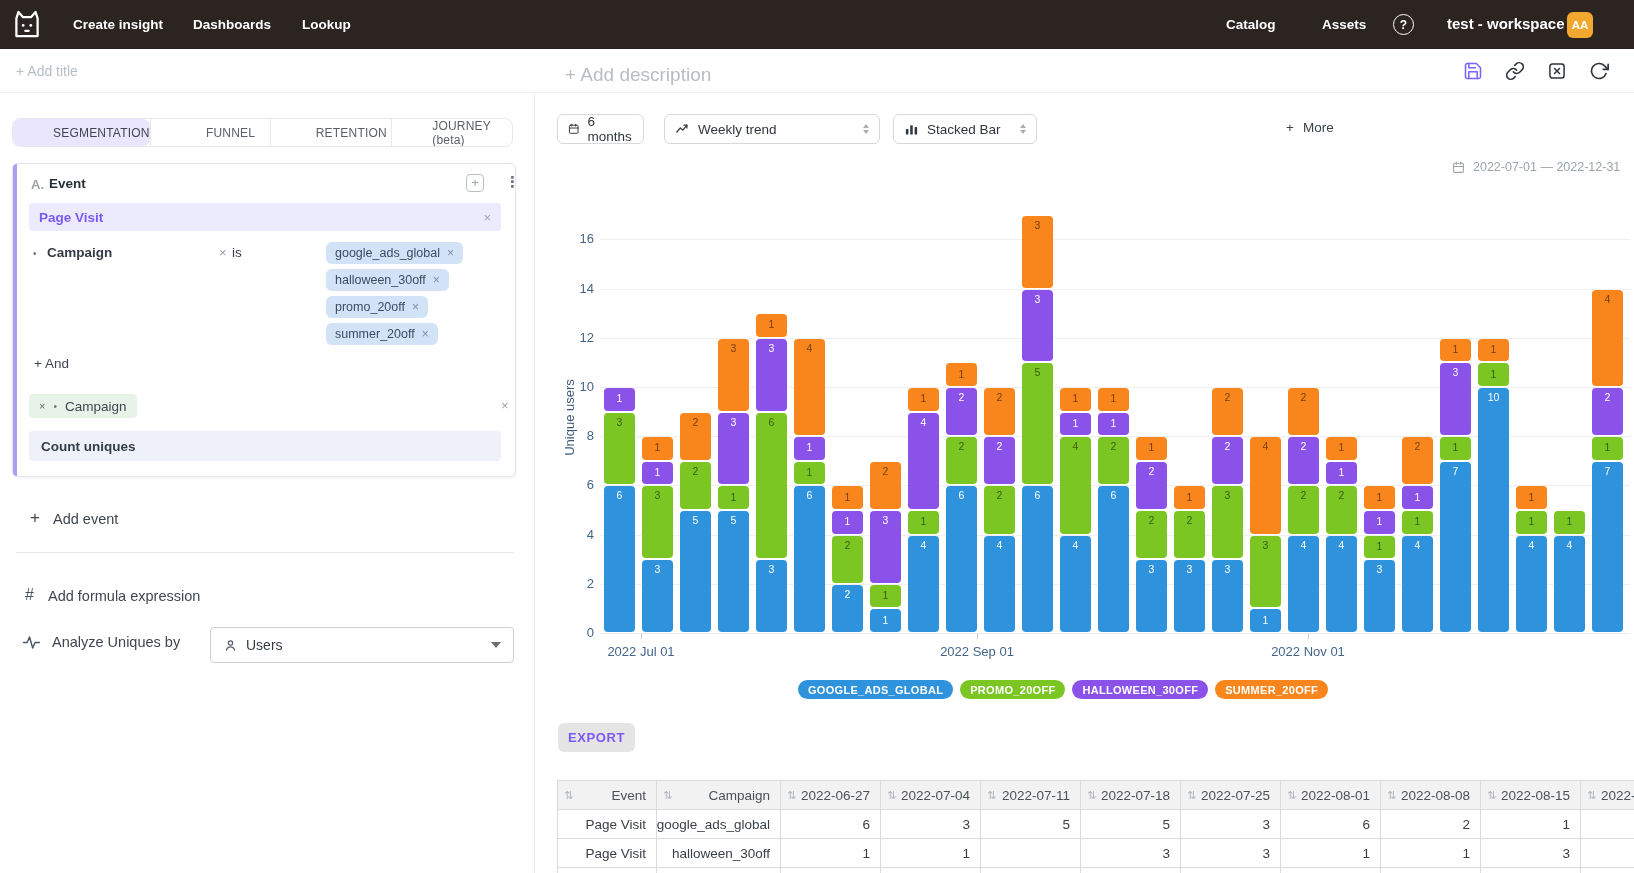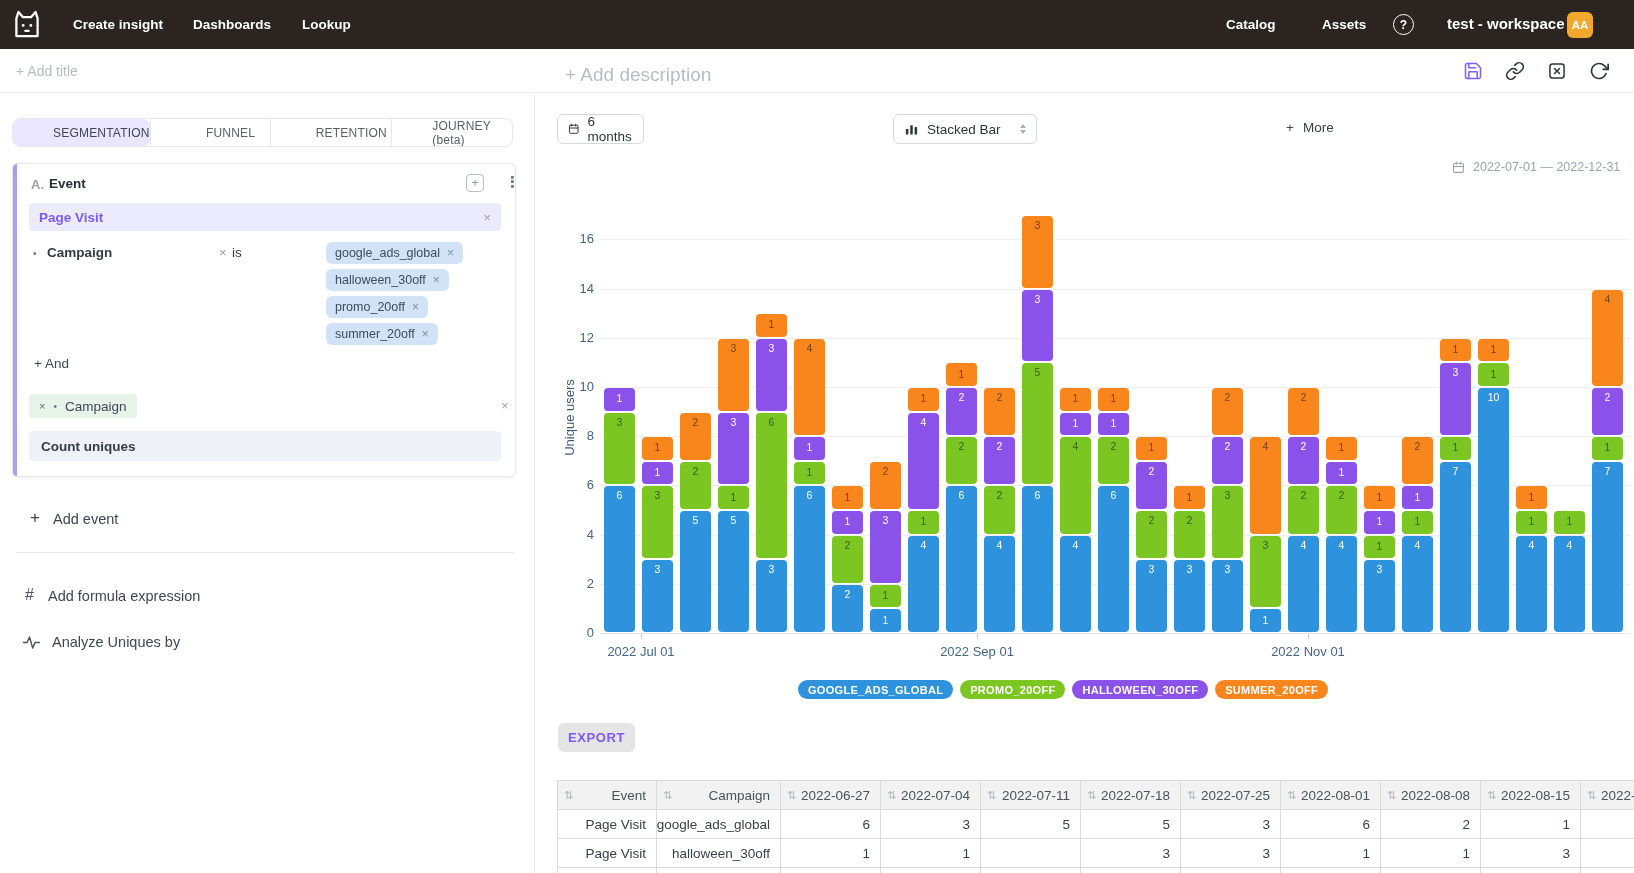--- a/index.html
+++ b/index.html
@@ -223,29 +223,48 @@
 
   <span class="panel-action" style="left:25px;top:586px;font-size:16px;color:#4b5563">#</span>
   <span class="panel-action" style="left:48px;top:588px">Add formula expression</span>
 
   <span class="abs" style="left:22px;top:633px">
     <svg width="19" height="19" viewBox="0 0 24 24" fill="none" stroke="#4b5563" stroke-width="1.8" stroke-linecap="round" stroke-linejoin="round">
       <polyline points="2 12 6.5 12 9.5 5 13.5 19 16.5 12 22 12"></polyline>
     </svg>
   </span>
   <span class="panel-action" style="left:52px;top:634px">Analyze Uniques by</span>
+  <div class="users-select">
+    <svg width="15" height="15" viewBox="0 0 24 24" fill="none" stroke="#555d66" stroke-width="2" stroke-linecap="round">
+      <circle cx="12" cy="8" r="3.4"></circle>
+        <path d="M5.5 19.5c.9-3.4 3.5-5.2 6.5-5.2s5.6 1.8 6.5 5.2"></path>
+    </svg>
+    <span>Users</span>
+    <span class="caret-down"></span>
+  </div>
 
   <div class="tbtn" style="left:557px;width:87px">
     <svg width="14" height="14" viewBox="0 0 24 24" fill="none" stroke="#2f353c" stroke-width="2" stroke-linecap="round">
       <rect x="3" y="4" width="18" height="17" rx="2"></rect>
         <line x1="16" y1="2" x2="16" y2="6"></line>
         <line x1="8" y1="2" x2="8" y2="6"></line>
         <line x1="3" y1="10" x2="21" y2="10"></line>
     </svg>
     <span>6 months</span>
+  </div>
+  <div class="tbtn" style="left:664px;width:216px">
+    <svg width="15" height="15" viewBox="0 0 24 24" fill="none" stroke="#2f353c" stroke-width="2" stroke-linecap="round" stroke-linejoin="round">
+      <polyline points="3 16 8.5 9.5 12.5 13 19 5"></polyline>
+        <polyline points="14.5 5 19 5 19 9.5"></polyline>
+    </svg>
+    <span>Weekly trend</span>
+    <span class="updown">
+        <span class="tri-up"></span>
+        <span class="tri-dn"></span>
+      </span>
   </div>
   <div class="tbtn" style="left:893px;width:144px">
     <svg width="15" height="15" viewBox="0 0 24 24" fill="#2f353c">
       <rect x="3" y="11" width="4" height="9" rx="1"></rect>
         <rect x="10" y="5" width="4" height="15" rx="1"></rect>
         <rect x="17" y="8" width="4" height="12" rx="1"></rect>
     </svg>
     <span>Stacked Bar</span>
     <span class="updown">
         <span class="tri-up"></span>

